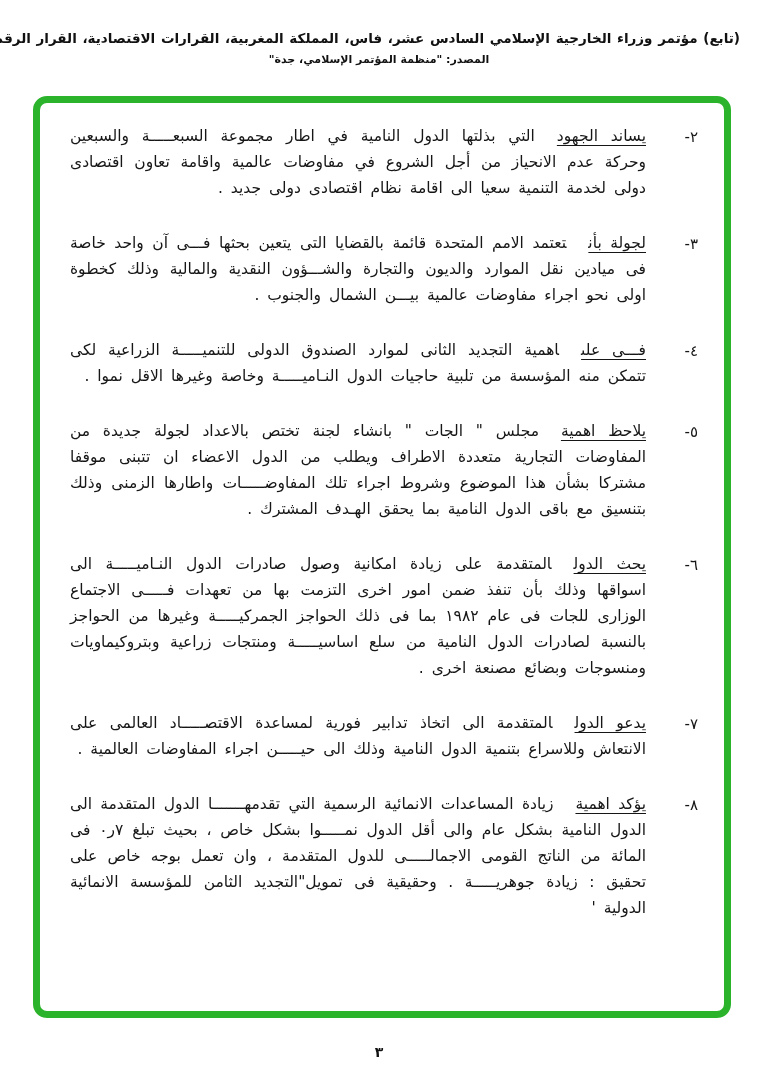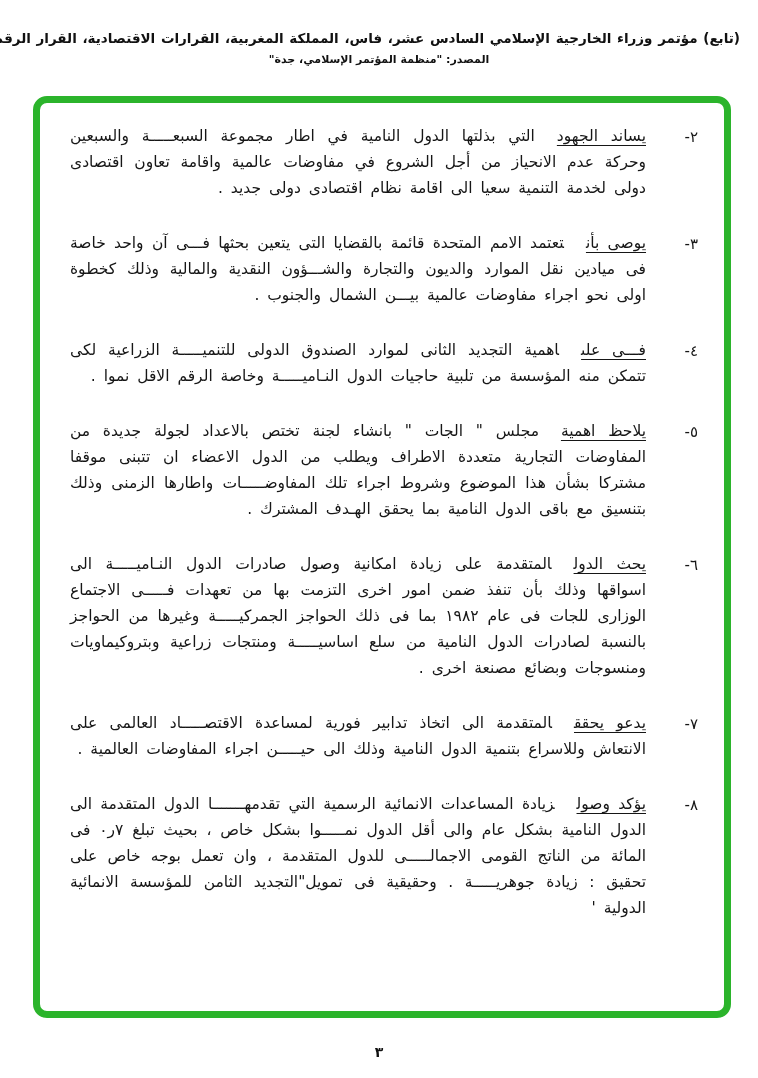--- a/index.html
+++ b/index.html
@@ -89,45 +89,45 @@
 
   <div class="green-frame">
 
     <div class="res-item">
       <div class="res-num">٢-</div>
       <p class="res-text"><span class="res-lead">يساند الجهود</span><span>التي بذلتها الدول النامية في اطار مجموعة السبعـــــة والسبعين وحركة عدم الانحياز من أجل الشروع في مفاوضات عالمية واقامة تعاون اقتصادى دولى لخدمة التنمية سعيا الى اقامة نظام اقتصادى دولى جديد .</span></p>
     </div>
 
     <div class="res-item">
       <div class="res-num">٣-</div>
-      <p class="res-text"><span class="res-lead">يوصى بأن</span><span>تعتمد الامم المتحدة قائمة بالقضايا التى يتعين بحثها فـــى آن واحد خاصة فى ميادين نقل الموارد والديون والتجارة والشـــؤون النقدية والمالية وذلك كخطوة اولى نحو اجراء مفاوضات عالمية بيـــن الشمال والجنوب .</span></p>
+      <p class="res-text"><span class="res-lead">لجولة بأن</span><span>تعتمد الامم المتحدة قائمة بالقضايا التى يتعين بحثها فـــى آن واحد خاصة فى ميادين نقل الموارد والديون والتجارة والشـــؤون النقدية والمالية وذلك كخطوة اولى نحو اجراء مفاوضات عالمية بيـــن الشمال والجنوب .</span></p>
     </div>
 
     <div class="res-item">
       <div class="res-num">٤-</div>
-      <p class="res-text"><span class="res-lead">فـــى على</span><span>اهمية التجديد الثانى لموارد الصندوق الدولى للتنميـــــة الزراعية لكى تتمكن منه المؤسسة من تلبية حاجيات الدول النـاميـــــة وخاصة الرقم الاقل نموا .</span></p>
+      <p class="res-text"><span class="res-lead">فـــى على</span><span>اهمية التجديد الثانى لموارد الصندوق الدولى للتنميـــــة الزراعية لكى تتمكن منه المؤسسة من تلبية حاجيات الدول النـاميـــــة وخاصة وغيرها الاقل نموا .</span></p>
     </div>
 
     <div class="res-item">
       <div class="res-num">٥-</div>
       <p class="res-text"><span class="res-lead">يلاحظ اهمية</span><span>مجلس " الجات " بانشاء لجنة تختص بالاعداد لجولة جديدة من المفاوضات التجارية متعددة الاطراف ويطلب من الدول الاعضاء ان تتبنى موقفا مشتركا بشأن هذا الموضوع وشروط اجراء تلك المفاوضـــــات واطارها الزمنى وذلك بتنسيق مع باقى الدول النامية بما يحقق الهـدف المشترك .</span></p>
     </div>
 
     <div class="res-item">
       <div class="res-num">٦-</div>
       <p class="res-text"><span class="res-lead">يحث الدول</span><span>المتقدمة على زيادة امكانية وصول صادرات الدول النـاميـــــة الى اسواقها وذلك بأن تنفذ ضمن امور اخرى التزمت بها من تعهدات فـــــى الاجتماع الوزارى للجات فى عام ١٩٨٢ بما فى ذلك الحواجز الجمركيـــــة وغيرها من الحواجز بالنسبة لصادرات الدول النامية من سلع اساسيـــــة ومنتجات زراعية وبتروكيماويات ومنسوجات وبضائع مصنعة اخرى .</span></p>
     </div>
 
     <div class="res-item">
       <div class="res-num">٧-</div>
-      <p class="res-text"><span class="res-lead">يدعو يحقق</span><span>المتقدمة الى اتخاذ تدابير فورية لمساعدة الاقتصـــــاد العالمى على الانتعاش وللاسراع بتنمية الدول النامية وذلك الى حيـــــن اجراء المفاوضات العالمية .</span></p>
+      <p class="res-text"><span class="res-lead">يدعو الدول</span><span>المتقدمة الى اتخاذ تدابير فورية لمساعدة الاقتصـــــاد العالمى على الانتعاش وللاسراع بتنمية الدول النامية وذلك الى حيـــــن اجراء المفاوضات العالمية .</span></p>
     </div>
 
     <div class="res-item">
       <div class="res-num">٨-</div>
-      <p class="res-text"><span class="res-lead">يؤكد وصول</span><span>زيادة المساعدات الانمائية الرسمية التي تقدمهـــــــا الدول المتقدمة الى الدول النامية بشكل عام  والى أقل الدول نمـــــوا بشكل خاص ، بحيث تبلغ ٧ر٠ فى المائة من الناتج القومى الاجمالـــــى للدول المتقدمة ، وان تعمل بوجه خاص على تحقيق : زيادة جوهريـــــة . وحقيقية فى تمويل"التجديد الثامن للمؤسسة الانمائية الدولية '</span></p>
+      <p class="res-text"><span class="res-lead">يؤكد اهمية</span><span>زيادة المساعدات الانمائية الرسمية التي تقدمهـــــــا الدول المتقدمة الى الدول النامية بشكل عام  والى أقل الدول نمـــــوا بشكل خاص ، بحيث تبلغ ٧ر٠ فى المائة من الناتج القومى الاجمالـــــى للدول المتقدمة ، وان تعمل بوجه خاص على تحقيق : زيادة جوهريـــــة . وحقيقية فى تمويل"التجديد الثامن للمؤسسة الانمائية الدولية '</span></p>
     </div>
 
   </div>
 
   <div class="page-number">٣</div>
 
 </div>
 
 </body></html>

